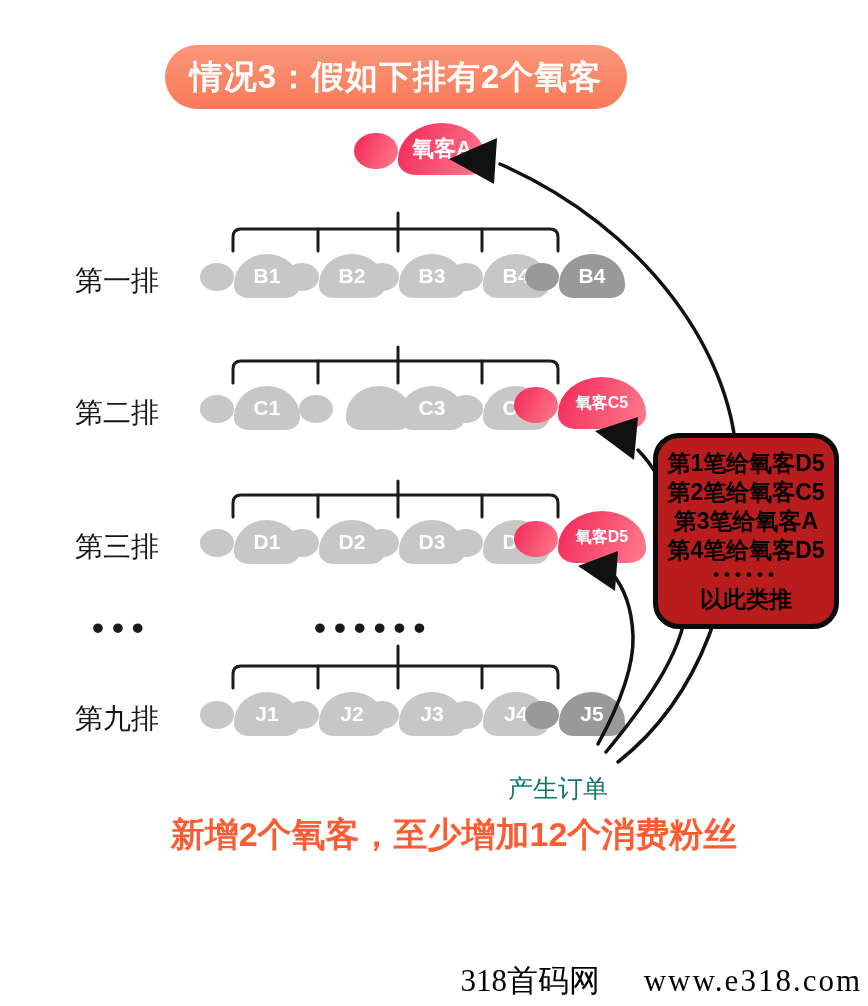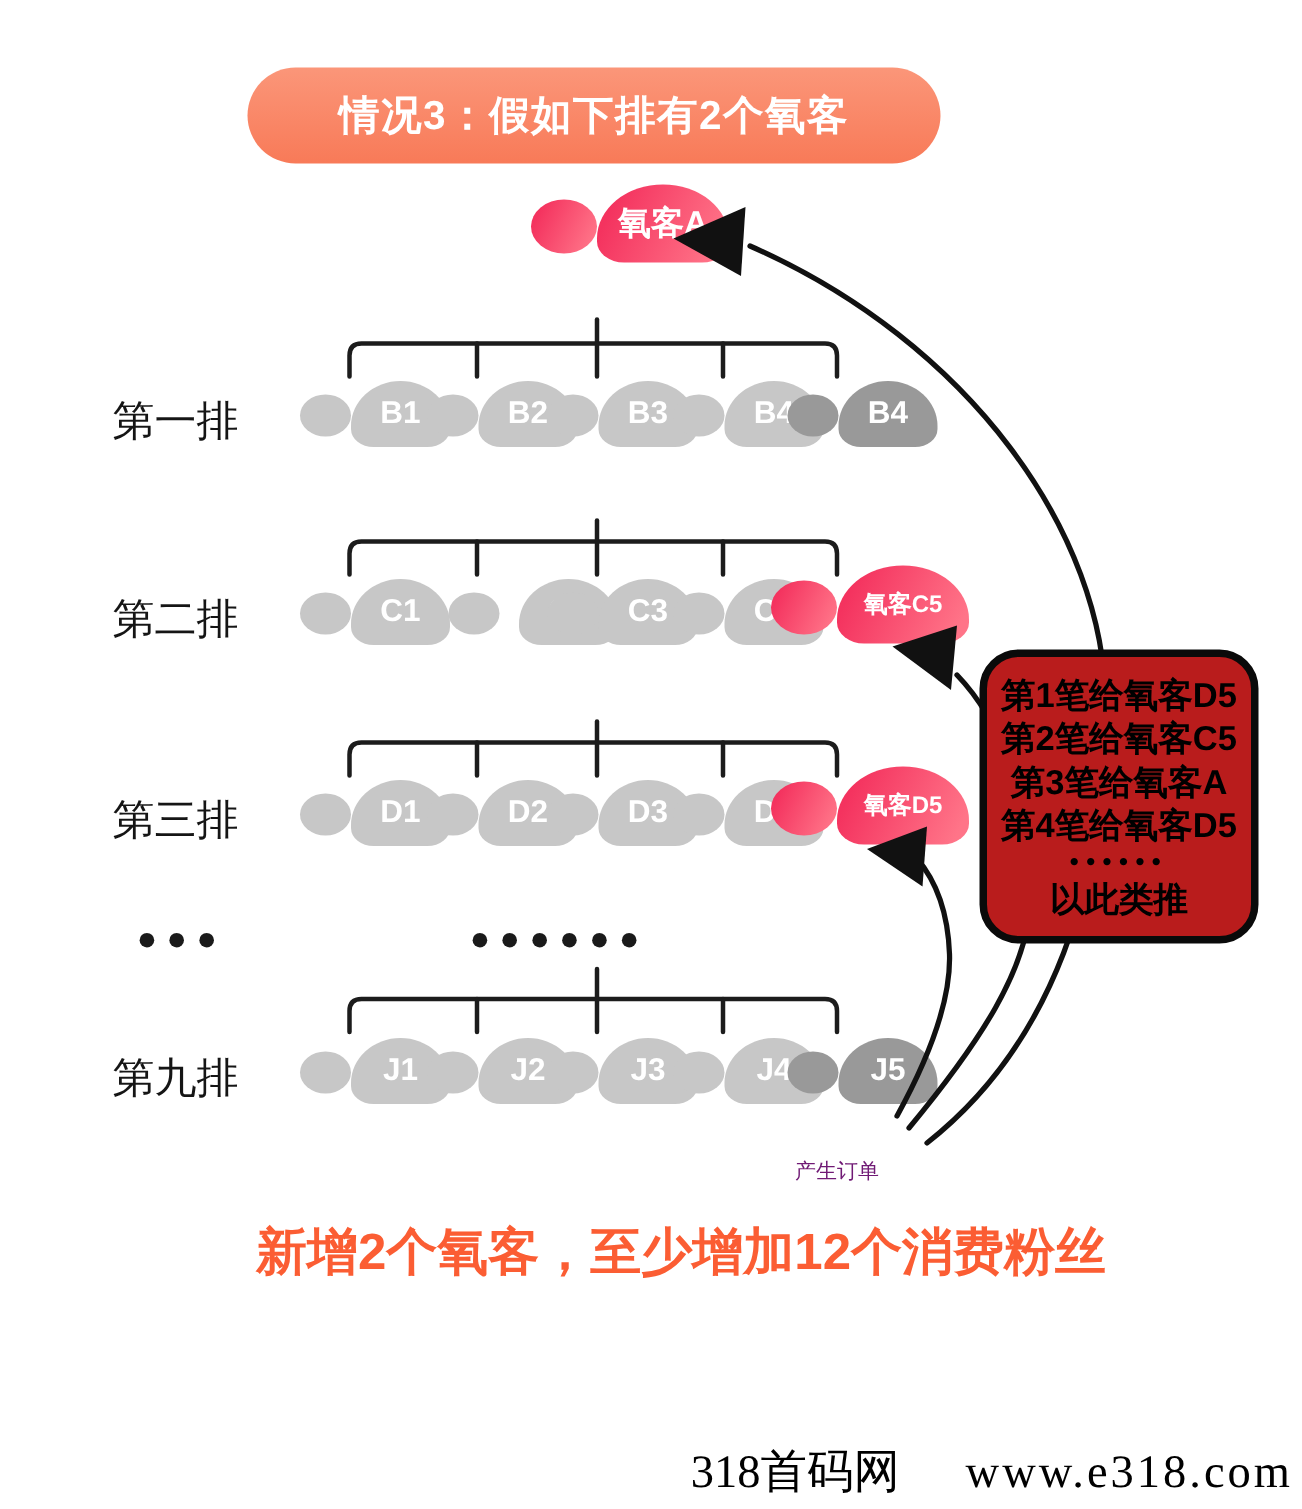--- a/index.html
+++ b/index.html
@@ -10,21 +10,21 @@
   }
   *{margin:0;padding:0;box-sizing:border-box;}
   html,body{background:#fff;}
   body{font-family:"Liberation Sans","DejaVu Sans",sans-serif;}
   .page{position:relative;width:868px;height:1006px;background:#fff;overflow:hidden;}
 
   
   .banner{position:absolute;left:165px;top:45px;width:462px;height:64px;border-radius:34px;
     background:linear-gradient(180deg,var(--banner-top),var(--banner-bottom));
     display:flex;align-items:center;justify-content:center;
-    color:#fff;font-size:27px;font-weight:700;letter-spacing:1px;z-index:4;}
+    color:#fff;font-size:33px;font-weight:700;letter-spacing:1px;z-index:4;}
 
   
   .person{position:absolute;display:flex;align-items:center;z-index:2;}
   .p-head{border-radius:50%;}
   .p-body{display:flex;align-items:center;justify-content:center;color:#fff;font-weight:700;}
   .person.sm .p-head{width:34px;height:28px;}
   .person.sm .p-body{width:66px;height:44px;margin-top:-2px;
     border-radius:33px 33px 15px 15px / 30px 30px 12px 12px;font-size:21px;}
   .person.lg .p-head{width:44px;height:36px;}
   .person.lg .p-body{width:88px;height:52px;margin-top:-3px;
@@ -34,21 +34,21 @@
   .person.dark .p-head,.person.dark .p-body{background:var(--dark-gray);}
   .person.pink .p-head,.person.pink .p-body{background:linear-gradient(115deg,var(--pink-start) 15%,var(--pink-end) 90%);}
 
   
   .row-label{position:absolute;left:75px;width:120px;font-size:28px;color:#151515;z-index:2;}
 
   
   .dots{position:absolute;font-size:34px;font-weight:700;color:#1a1a1a;letter-spacing:8px;z-index:2;}
 
   .note{position:absolute;left:506px;top:772px;width:104px;text-align:center;
-    font-size:14px;color:#701a75;z-index:2;}
+    font-size:25px;color:#0f766e;z-index:2;}
 
   
   .wires{position:absolute;left:0;top:0;z-index:3;}
 
   
   .callout{position:absolute;left:653px;top:433px;width:186px;height:196px;background:#b91c1c;
     border:5px solid #0a0a0a;border-radius:26px;z-index:5;
     display:flex;flex-direction:column;align-items:center;justify-content:center;
     font-size:23px;font-weight:600;color:#000;line-height:29px;text-align:center;}
   .callout .c-dots{font-size:17px;letter-spacing:5px;line-height:20px;font-weight:700;}

